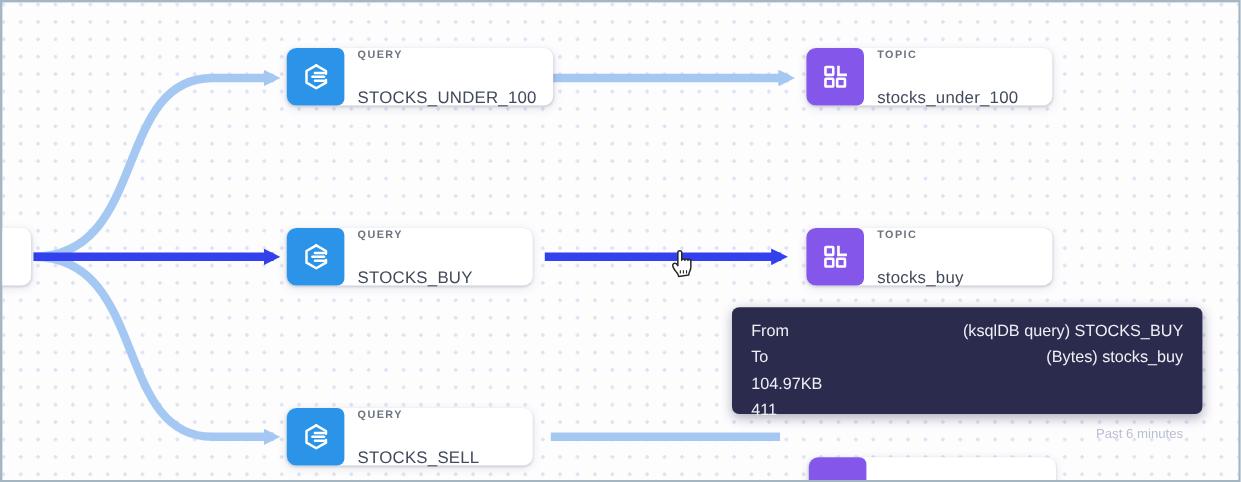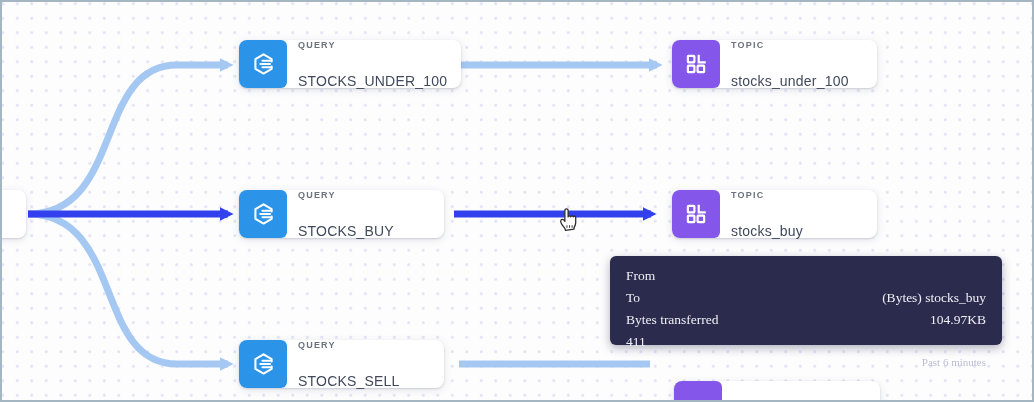--- a/index.html
+++ b/index.html
@@ -25,21 +25,21 @@
   .node .text{display:flex;flex-direction:column;justify-content:center;padding:0 14px 0 11px;min-width:132px;}
   .type-label{font-size:9px;font-weight:bold;letter-spacing:1.2px;color:#6c737f;margin-bottom:3px;}
   .node-name{font-size:14px;color:#414a5c;letter-spacing:.2px;margin-top:20px;}
   .partial-left{
     position:absolute;z-index:2;left:-22px;top:188px;width:46px;height:48px;
     background:#fff;border-radius:8px;box-shadow:0 1px 2px rgba(50,55,90,.18),0 2px 8px rgba(50,55,90,.12);
   }
   .tooltip{
     position:absolute;z-index:4;left:608px;top:254px;width:392px;height:89px;box-sizing:border-box;
     background:#2b2b4d;border-radius:6px;padding:9px 16px 8px 16px;
-    box-shadow:0 3px 10px rgba(30,30,70,.35);color:#eef0f6;font-family:Liberation Serif, serif;
+    box-shadow:0 3px 10px rgba(30,30,70,.35);color:#eef0f6;
   }
   .tip-row{display:flex;justify-content:space-between;font-size:13.5px;line-height:22px;}
   .tip-row .v{text-align:right;}
   .tip-footer{text-align:right;font-size:11px;color:#b9bdd2;margin-top:3px;}
   .cursor{position:absolute;z-index:5;left:555px;top:204px;}
 </style>
 </head>
 <body>
 
 <div class="stage">
@@ -141,27 +141,27 @@
     </div>
   </div>
 
   <div class="node" style="left:672px;top:379px;width:206px;">
     <div class="icon-box icon-topic"></div>
   </div>
 
   <div class="tooltip">
     <div class="tip-row">
       <span class="l">From</span>
+      <span class="v">(ksqlDB query) STOCKS_BUY</span>
     </div>
     <div class="tip-row">
       <span class="l">To</span>
       <span class="v">(Bytes) stocks_buy</span>
     </div>
     <div class="tip-row">
-      <span class="l">Bytes transferred</span>
       <span class="v">104.97KB</span>
     </div>
     <div class="tip-row">
       <span class="v">411</span>
     </div>
     <div class="tip-footer">Past 6 minutes</div>
   </div>
 
   <svg class="cursor" width="26" height="28" viewBox="0 0 22 24">
     <path d="M7.2 20.9c-.2-1.1-.7-1.9-1.4-2.8-.6-.8-1.5-1.7-2.2-3.1-.6-1.1-.8-2.2-.4-2.8.4-.9 1.6-1 2.3-.4.5.4.8.9 1.1 1.4V3.9c0-.8.6-1.4 1.4-1.4.8 0 1.4.6 1.4 1.4v5.5c0-.6.5-1 1.1-1 .6 0 1 .4 1.1 1 .1-.5.5-.9 1.1-.9.6 0 1 .4 1.1.9.1-.4.5-.7 1-.7.6 0 1.1.5 1.1 1.1v4.3c0 1.5-.5 2.6-1 3.6-.4.8-.5 1.5-.5 2.2z" fill="#ffffff" stroke="#2b2b2b" stroke-width="1.1" stroke-linejoin="round" stroke-linecap="round"></path>

